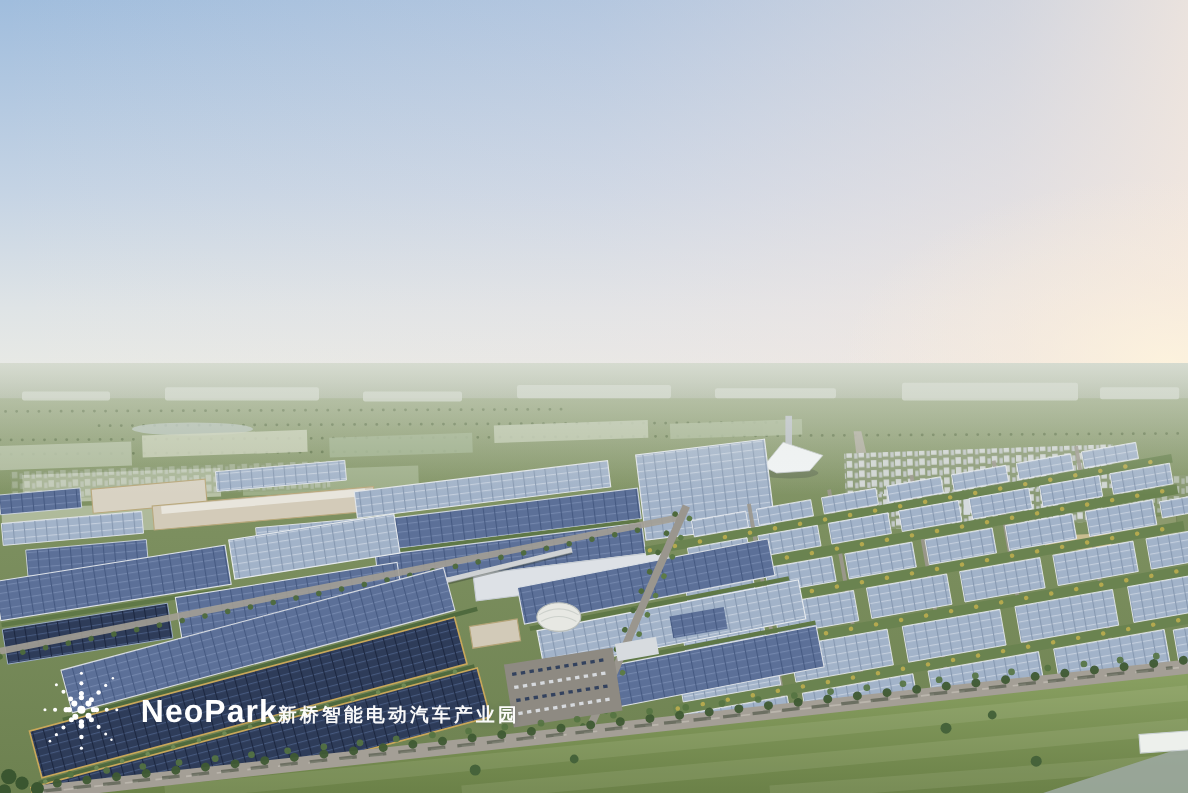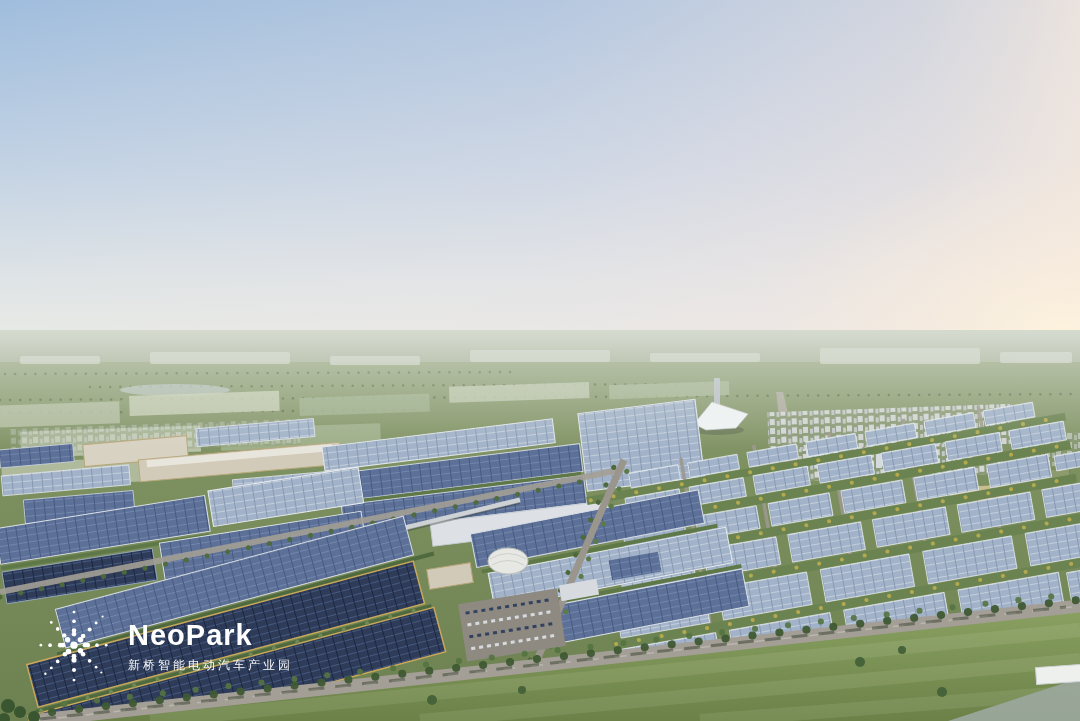--- a/index.html
+++ b/index.html
@@ -1,24 +1,24 @@
 <!DOCTYPE html>
 <html><head>
 <meta charset="utf-8">
 <style>
   html,body{margin:0;padding:0;background:#222;}
   #stage{position:relative;width:1080px;height:721px;overflow:hidden;
          font-family:"Liberation Sans","DejaVu Sans",sans-serif;}
   #stage svg.scene{position:absolute;left:0;top:0;display:block;}
   .logo{position:absolute;left:28px;top:598px;display:flex;align-items:center;gap:8px;color:#fff;}
   .logo-icon{width:92px;height:98px;flex:0 0 auto;}
-  .logo-text{display:flex;flex-direction:column;}
+  .logo-text{display:flex;flex-direction:row;}
   .brand{font-size:29px;font-weight:700;letter-spacing:1px;line-height:1.05;
          text-shadow:0 0 6px rgba(40,60,90,.25);}
-  .subtitle{font-size:12px;font-weight:400;letter-spacing:3px;margin-top:6px;opacity:.97;
+  .subtitle{font-size:17px;font-weight:700;letter-spacing:3px;margin-top:6px;opacity:.97;
             text-shadow:0 0 6px rgba(40,60,90,.25);}
 </style>
 </head>
 <body>
 
 <div id="stage">
 <svg class="scene" width="1080" height="721" viewBox="0 0 1080 721">
   <defs>
     <linearGradient id="skyV" x1="0" y1="0" x2="0" y2="1">
       <stop offset="0" stop-color="#a0bddd"></stop>

